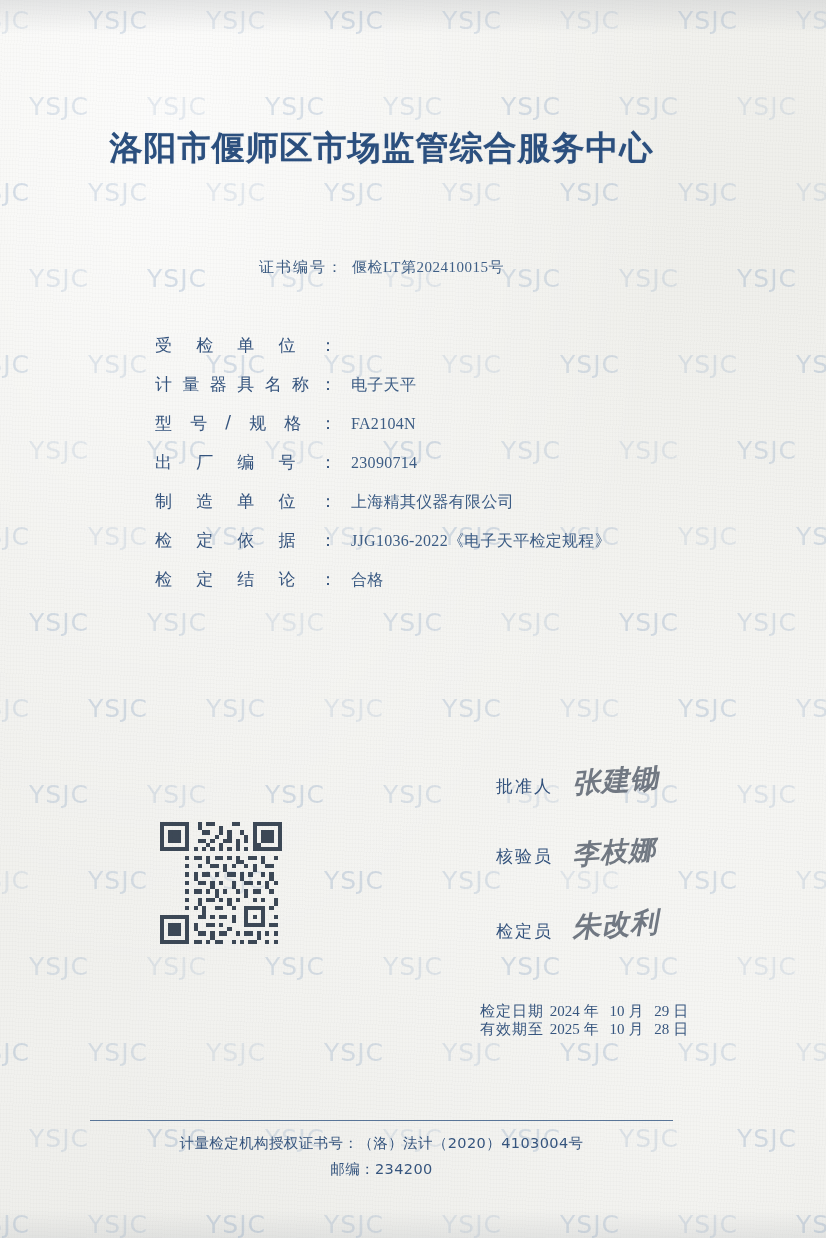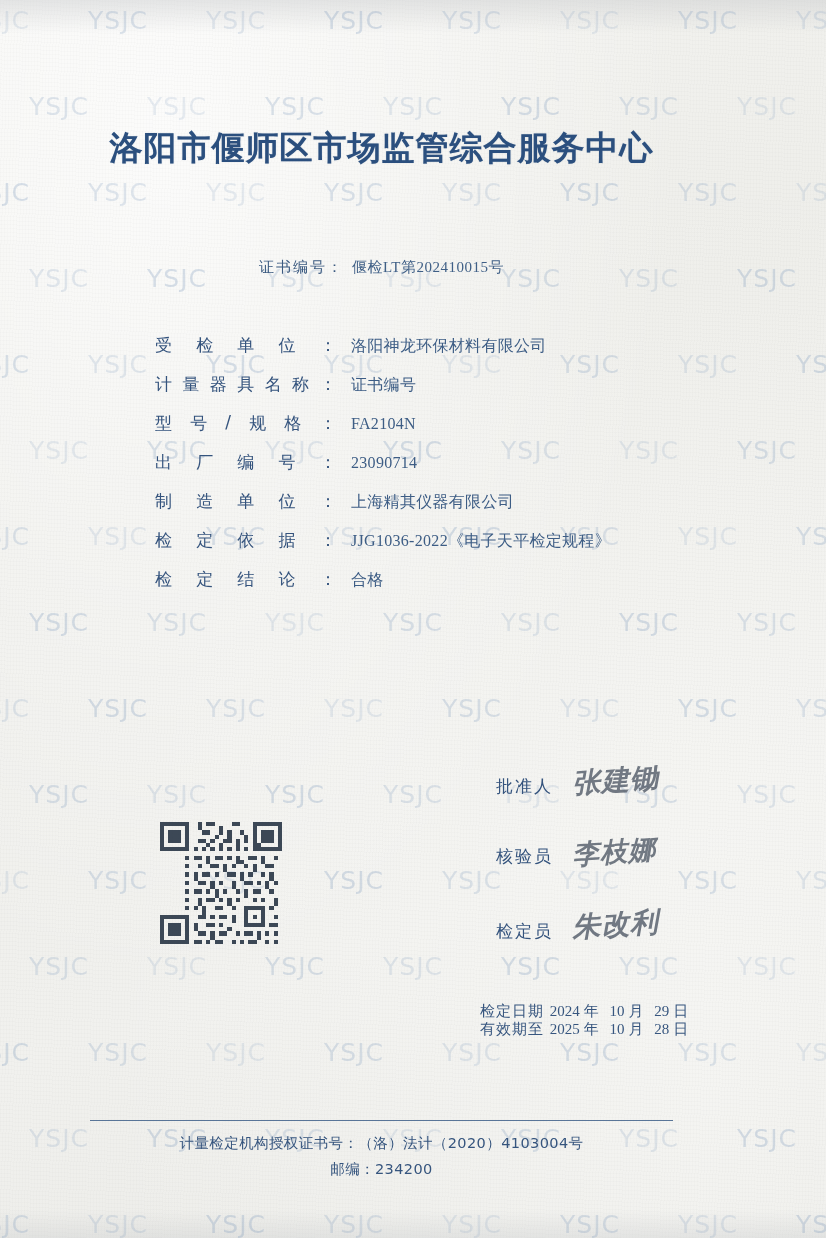--- a/index.html
+++ b/index.html
@@ -367,33 +367,32 @@
 
     <div id="fields">
         <div class="field-row">
           <div class="field-label">
             <span>受</span>
             <span>检</span>
             <span>单</span>
             <span>位</span>
             <span>：</span>
           </div>
-          <div class="field-value">洛阳神龙环保材料有限公司</div>
         </div>
         <div class="field-row">
           <div class="field-label">
             <span>计</span>
             <span>量</span>
             <span>器</span>
             <span>具</span>
             <span>名</span>
             <span>称</span>
             <span>：</span>
           </div>
-          <div class="field-value">证书编号</div>
+          <div class="field-value">电子天平</div>
         </div>
         <div class="field-row">
           <div class="field-label">
             <span>型</span>
             <span>号</span>
             <span>/</span>
             <span>规</span>
             <span>格</span>
             <span>：</span>
           </div>

